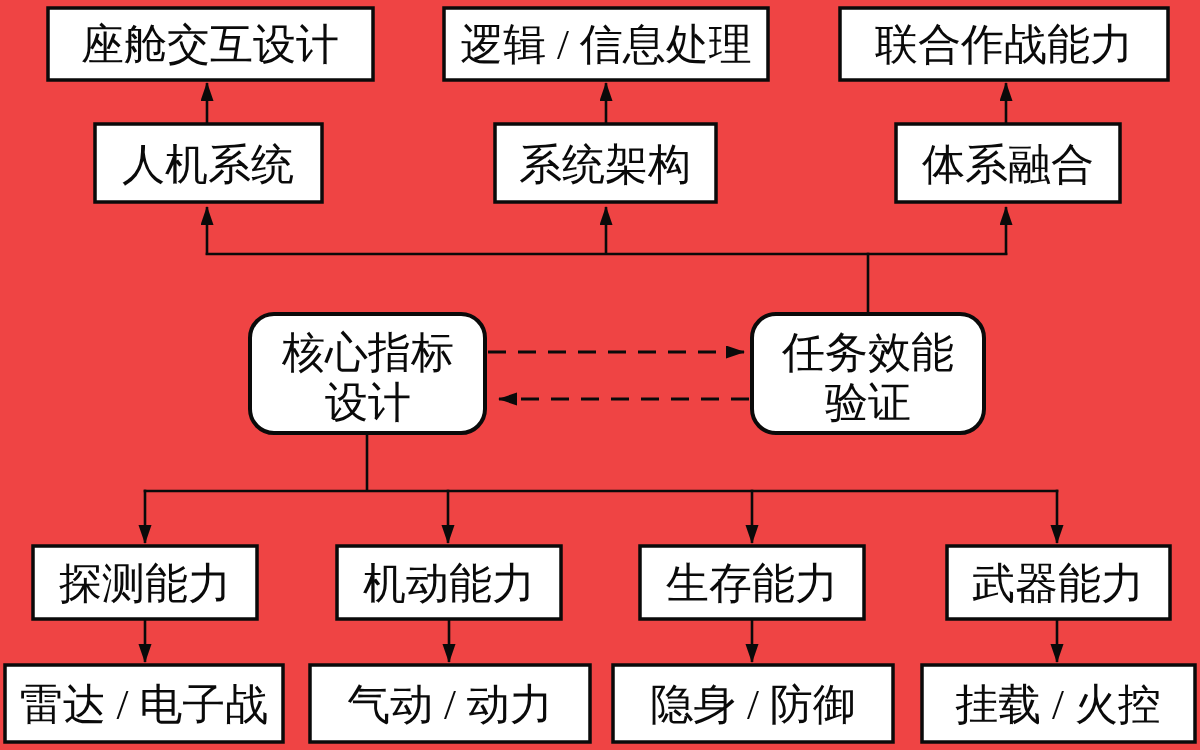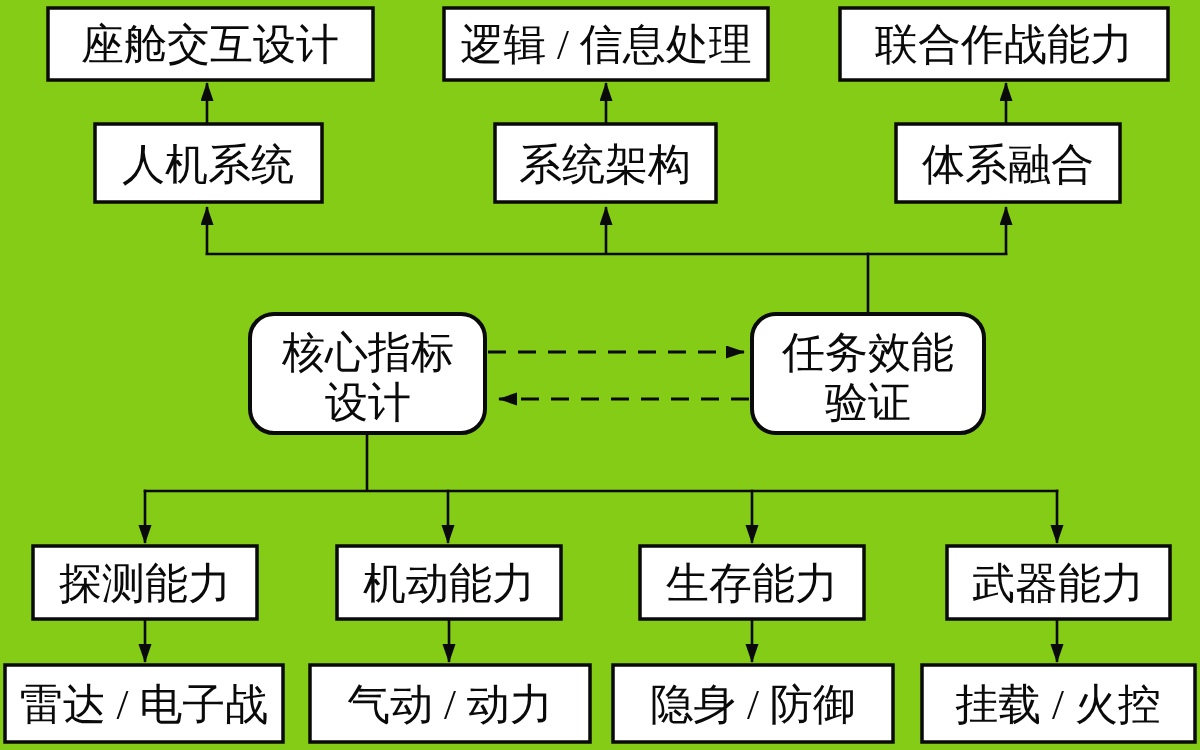--- a/index.html
+++ b/index.html
@@ -1,20 +1,20 @@
 <!DOCTYPE html>
 <html><head>
 <meta charset="utf-8">
 <style>
   html, body { margin: 0; padding: 0; background: #ffffff; }
   .canvas {
     position: relative;
     width: 1200px;
     height: 750px;
-    background: #84cc16;
+    background: #ef4444;
     overflow: hidden;
     text-align: center;
   }
   svg { display: block; }
   .box {
     fill: #ffffff;
     stroke: #0a0a0a;
     stroke-width: 3.5;
   }
   .rbox {

